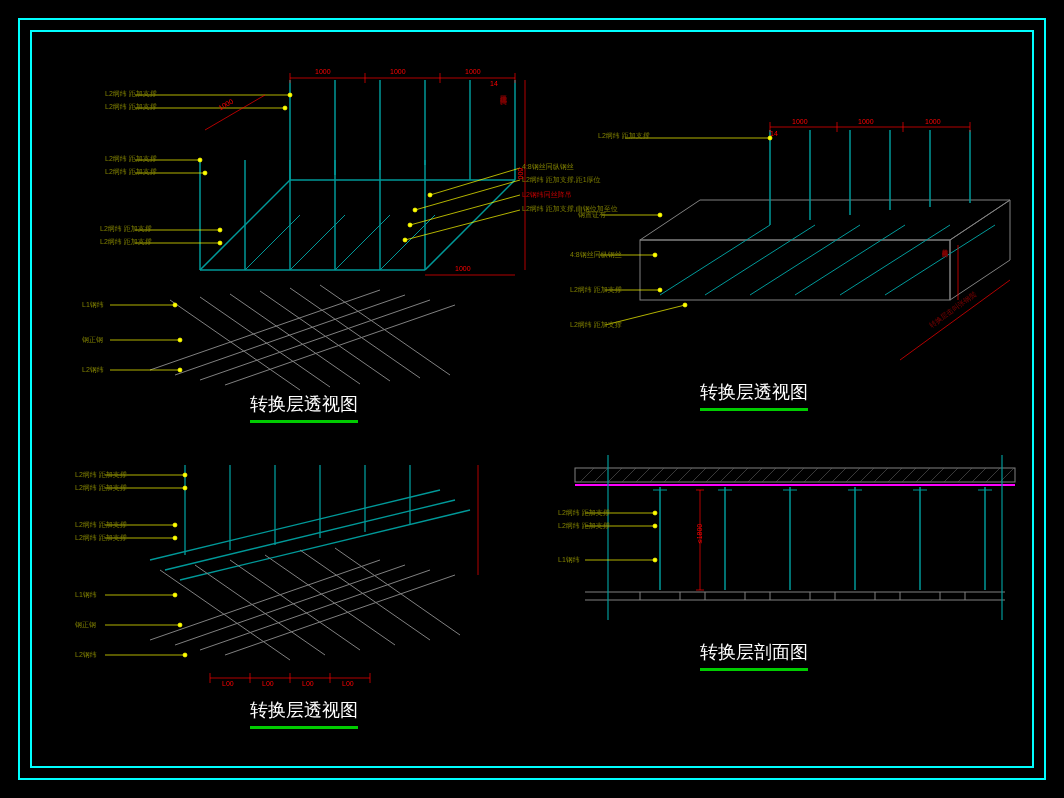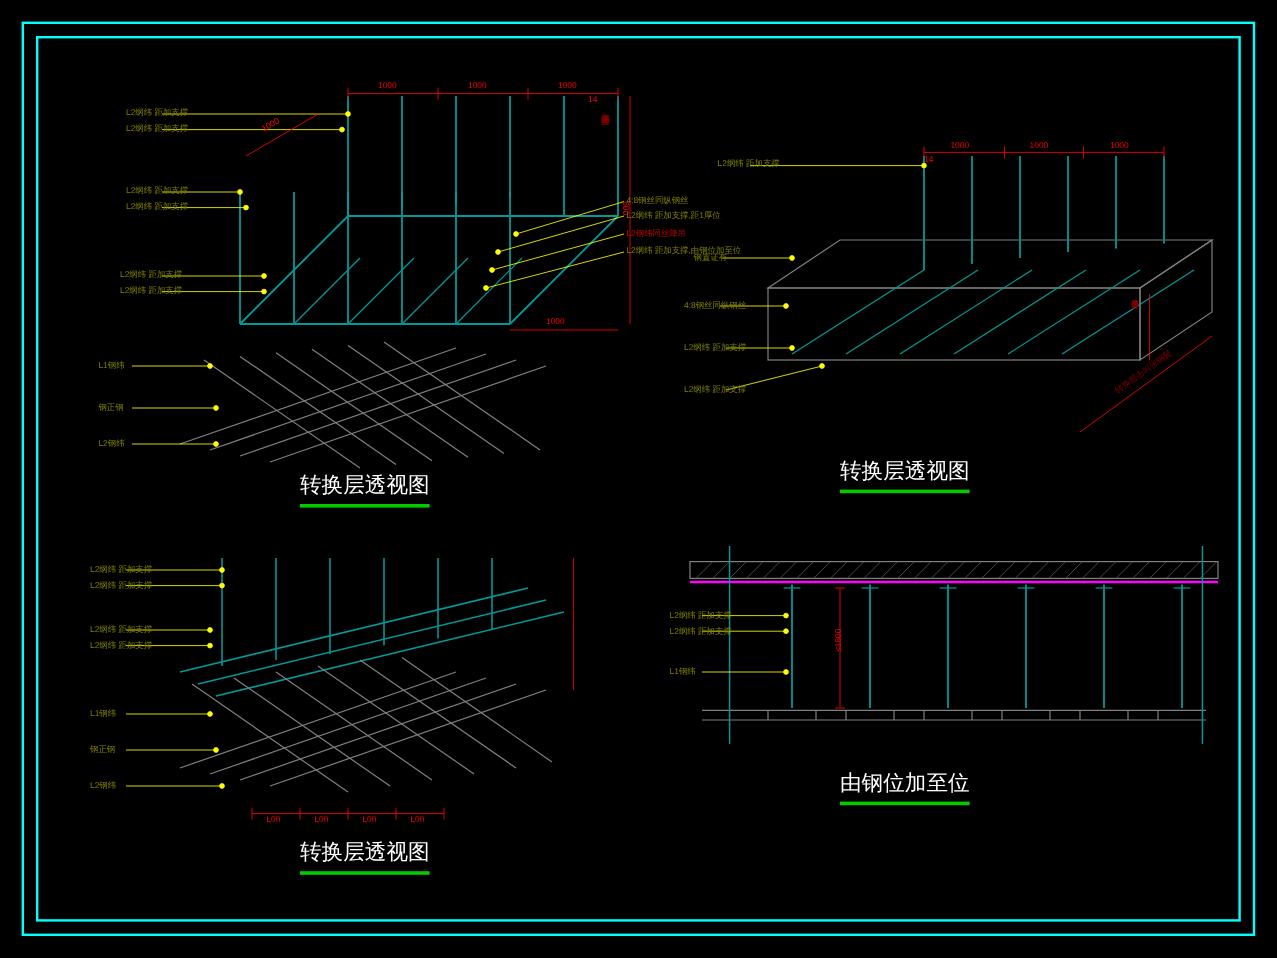--- a/index.html
+++ b/index.html
@@ -316,21 +316,21 @@
       <line x1="700" y1="490" x2="700" y2="590"></line>
       <line x1="696" y1="490" x2="704" y2="490"></line>
         <line x1="696" y1="590" x2="704" y2="590"></line>
     </g>
   </g>
 </svg>
 
 <div class="title" style="left:250px;top:392px">转换层透视图</div>
 <div class="title" style="left:700px;top:380px">转换层透视图</div>
 <div class="title" style="left:250px;top:698px">转换层透视图</div>
-<div class="title" style="left:700px;top:640px">由钢位加至位</div>
+<div class="title" style="left:700px;top:640px">转换层剖面图</div>
 
 <div class="lbl" style="left:105px;top:89px">L2纲纬 距加支撑</div>
 <div class="lbl" style="left:105px;top:102px">L2纲纬 距加支撑</div>
 <div class="lbl" style="left:105px;top:154px">L2纲纬 距加支撑</div>
 <div class="lbl" style="left:105px;top:167px">L2纲纬 距加支撑</div>
 <div class="lbl" style="left:100px;top:224px">L2纲纬 距加支撑</div>
 <div class="lbl" style="left:100px;top:237px">L2纲纬 距加支撑</div>
 <div class="lbl" style="left:522px;top:162px">4:8钢丝同纵钢丝</div>
 <div class="lbl" style="left:522px;top:175px">L2纲纬 距加支撑,距1厚位</div>
 <div class="lblr" style="left:522px;top:190px;color:#c00000">L2钢纬同丝降吊</div>

